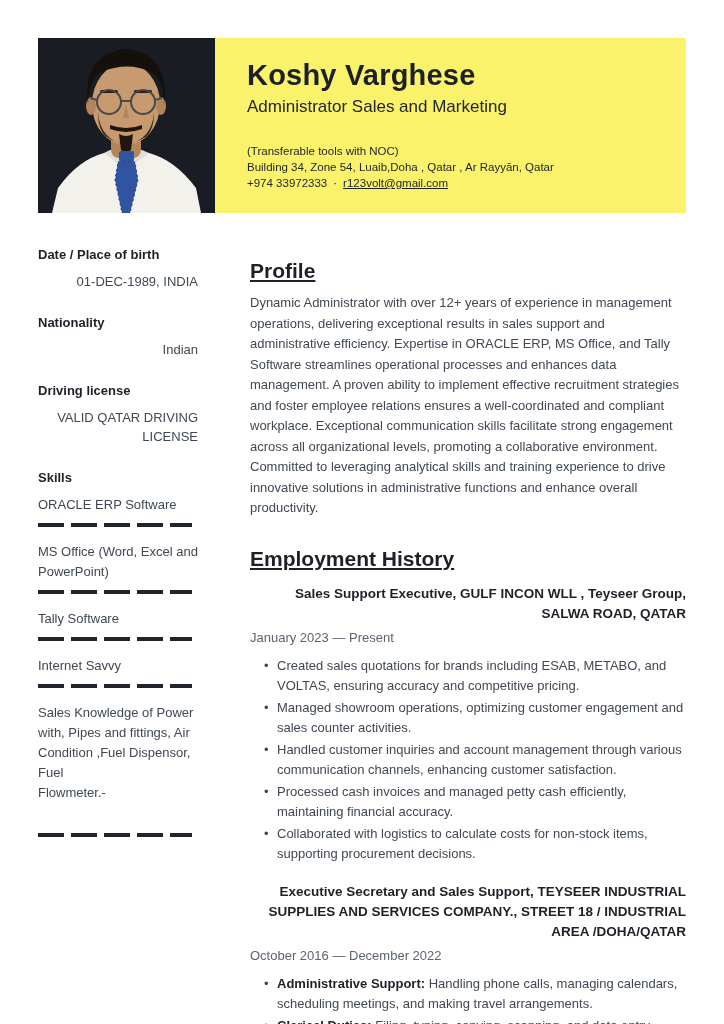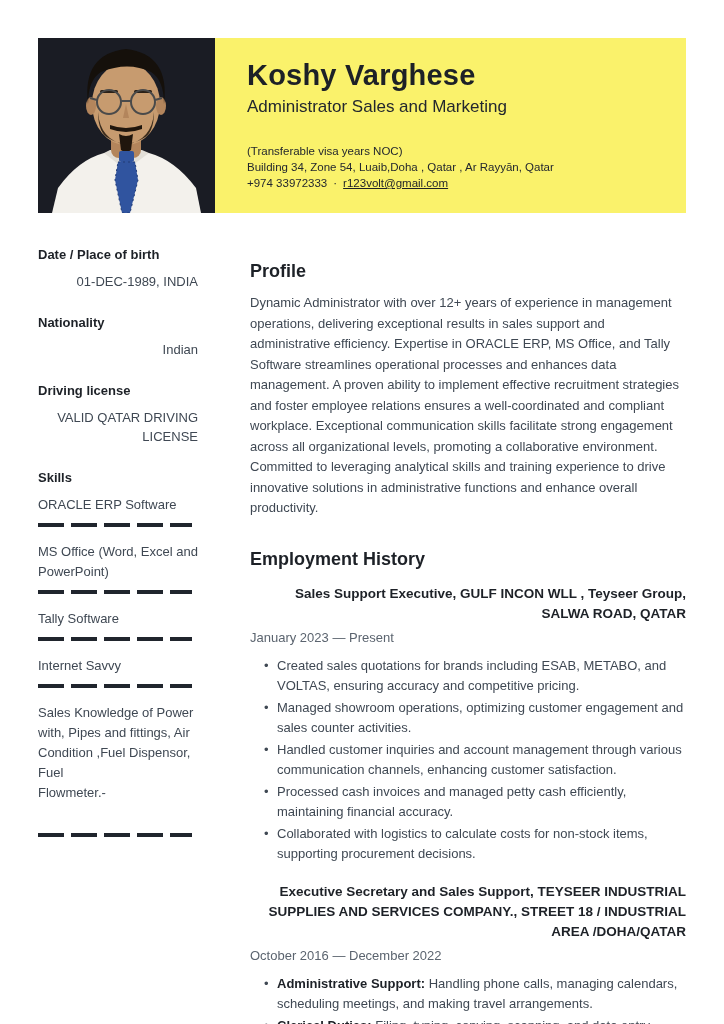--- a/index.html
+++ b/index.html
@@ -31,21 +31,21 @@
   .detail { margin-bottom:23px; }
   .detail-label, .skills-label { font-size:13px; font-weight:bold; color:var(--heading,#1d2127); margin-bottom:8px; line-height:18px; }
   .detail-value { font-size:13px; color:var(--text,#3f4853); line-height:19px;text-align:right; }
   .skills { margin-top:0; }
   .skill { margin-bottom:15px; }
   .skill-name { font-size:13px; color:var(--text,#3f4853); line-height:20px; margin-bottom:8px; white-space:pre-line; }
   .skill-bar { height:4px; width:154px;
     background:repeating-linear-gradient(90deg, var(--bar,#20252d) 0 26px, transparent 26px 33px); }
   .skill.extra-gap .skill-bar { margin-top:30px; }
   
-  .section-heading { font-size:18px; font-weight:bold; color:var(--heading,#1d2127); line-height:26px; margin-bottom:9px; }
+  .section-heading { font-size:21px; font-weight:bold; color:var(--heading,#1d2127); line-height:26px; margin-bottom:9px;text-decoration:underline; }
   .profile-text { font-size:13px; line-height:20.5px; color:var(--text,#3f4853); margin-bottom:27px; }
   .employment .section-heading { margin-bottom:12px; }
   .job { margin-bottom:17px; }
   .job-title { font-size:13.5px; font-weight:bold; color:var(--heading,#20252d); line-height:20px; margin-bottom:5px;text-align:right; }
   .job-period { font-size:13px; color:var(--muted,#5b646f); line-height:18px; margin-bottom:9px; }
   .job-bullets { list-style:none; padding-left:27px; }
   .job-bullets li { font-size:13px; line-height:20.5px; color:var(--text,#3f4853); position:relative; margin-bottom:1px; }
   .job-bullets li::before { content:"\2022"; position:absolute; left:-13px; color:var(--text,#3f4853); }
   .job-bullets .lead { font-weight:bold; color:var(--heading,#20252d); }
 </style>
@@ -89,21 +89,21 @@
 
         <rect x="81" y="113" width="15" height="11" rx="2" fill="#30549f"></rect>
         <path d="M80 124 L97 124 L100 142 L92 175 L84 175 L77 142 Z" fill="#30549f"></path>
         <path d="M80 124 L97 124 L100 142 L92 175 L84 175 L77 142 Z" fill="none" stroke="#203a75" stroke-width="1" stroke-dasharray="2 3"></path>
       </svg>
     </div>
     <div class="band">
       <div class="name">Koshy Varghese</div>
       <div class="role">Administrator Sales and Marketing</div>
       <div class="contact">
-        <div>(Transferable visa years NOC)</div>
+        <div>(Transferable tools with NOC)</div>
         <div>Building 34, Zone 54, Luaib,Doha , Qatar , Ar Rayyān, Qatar</div>
         <div>
           <span>+974 33972333</span><span class="sep">·</span><a href="#" class="email-link">r123volt@gmail.com</a>
         </div>
       </div>
     </div>
   </div>
 
   <div class="content">
 

